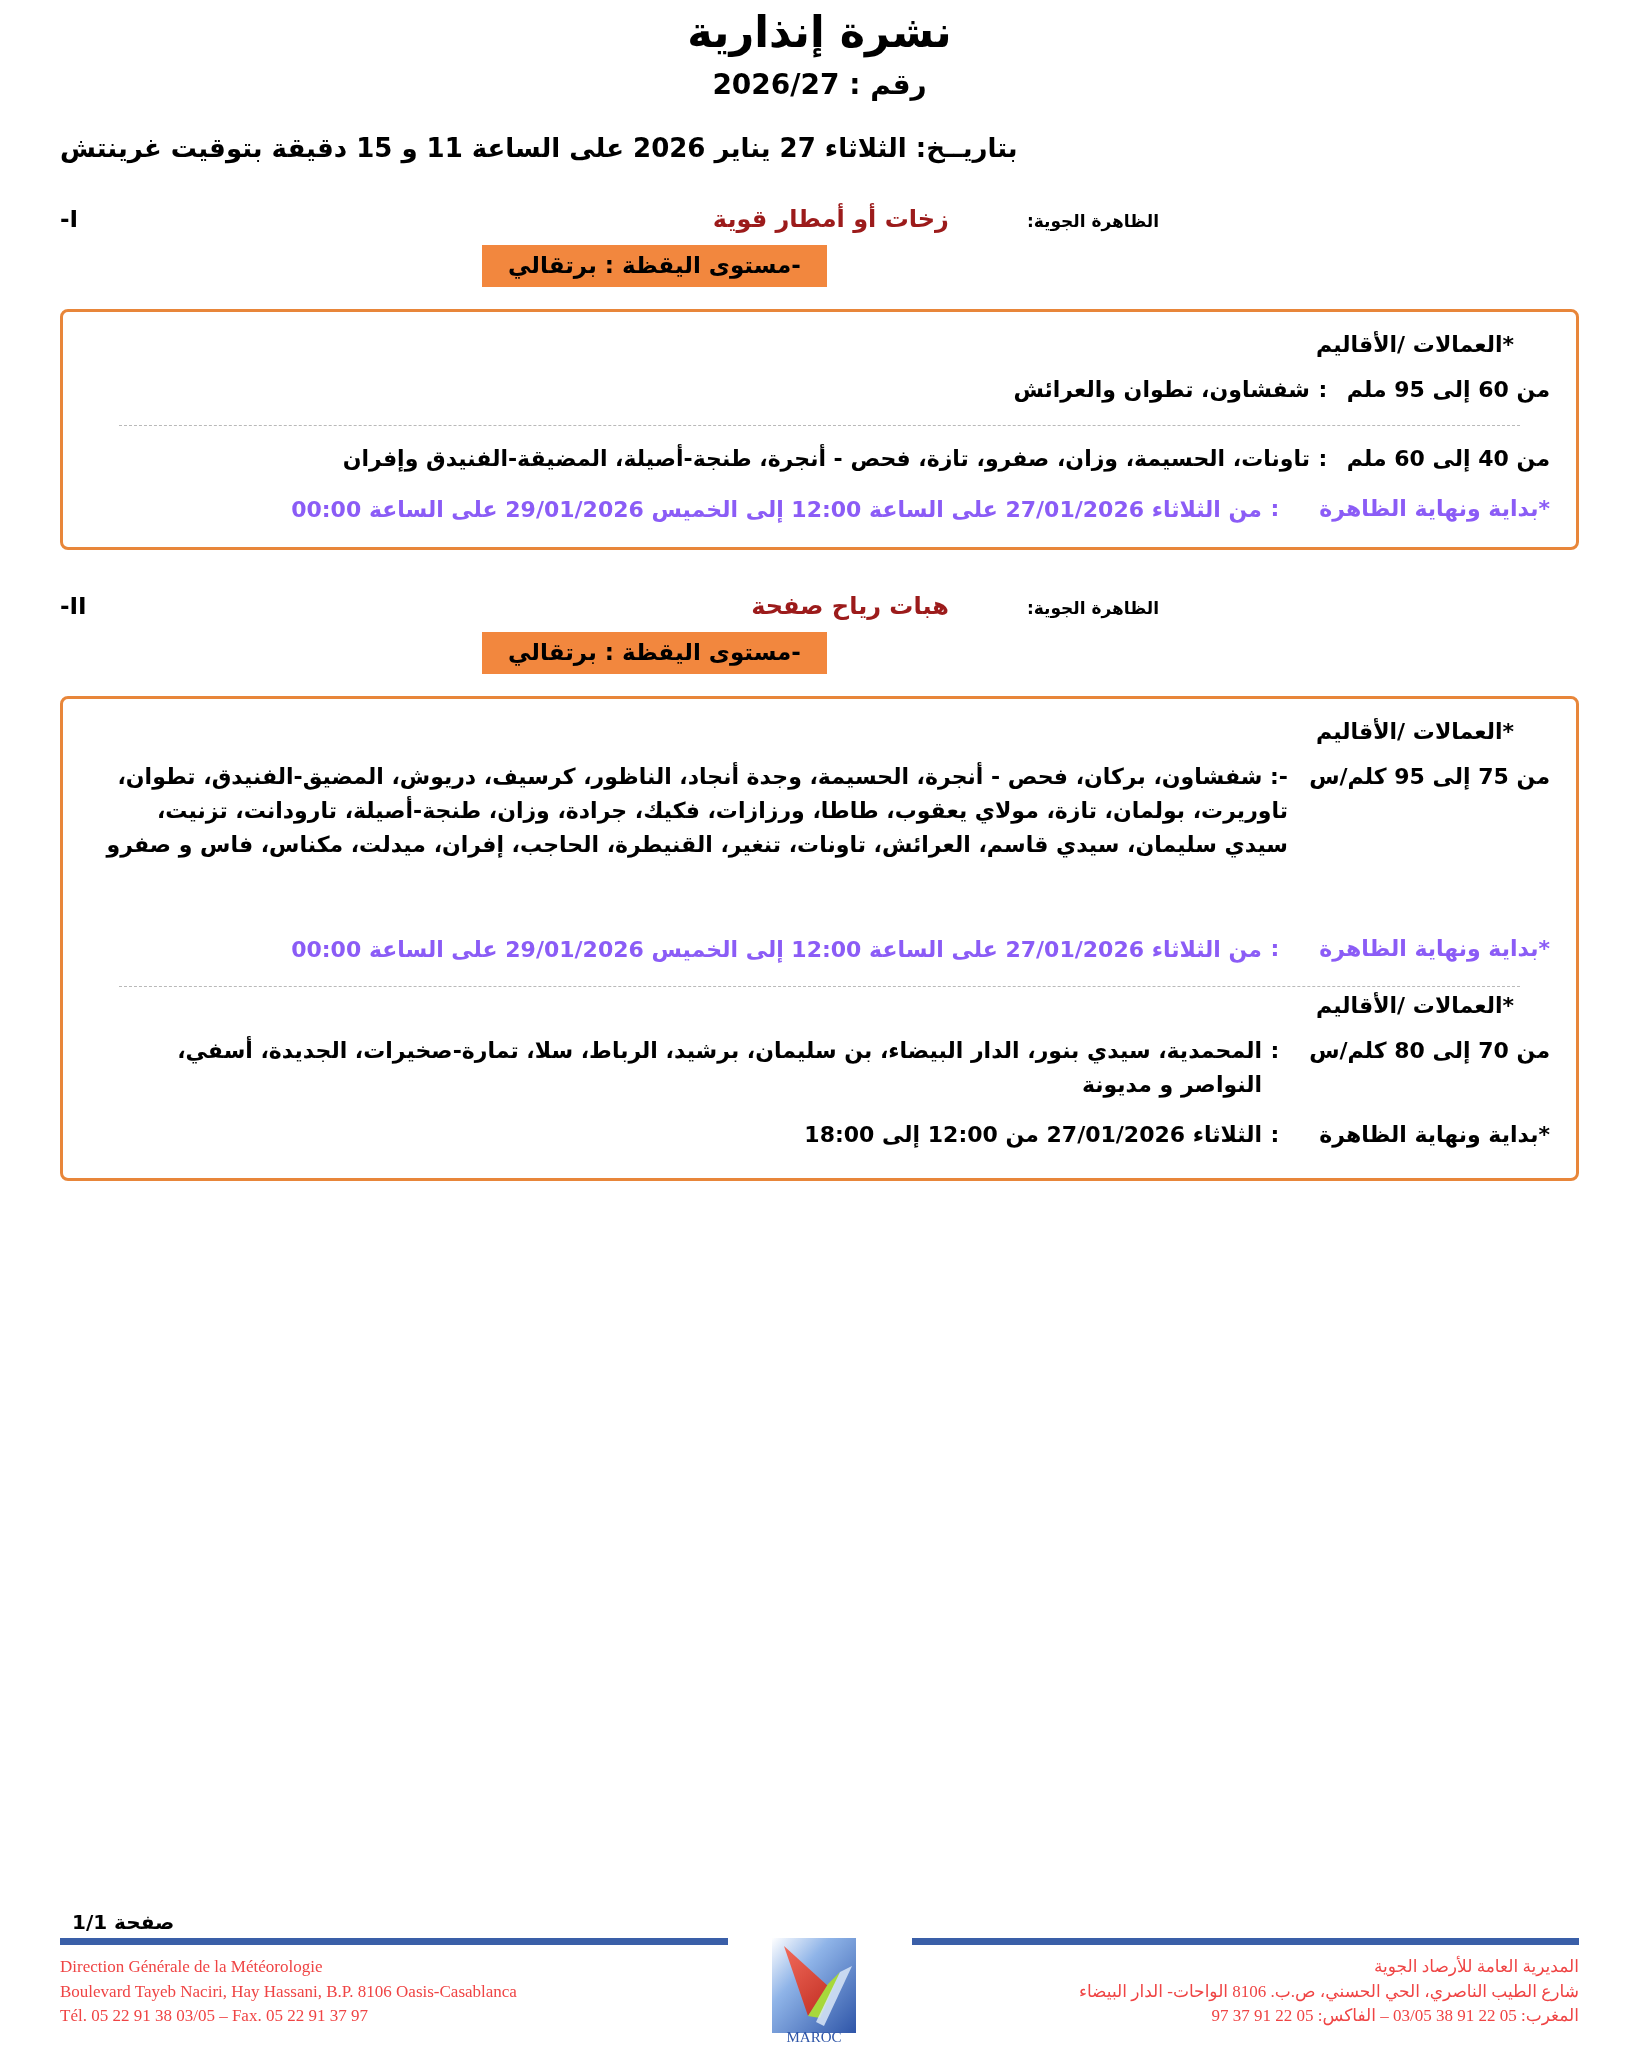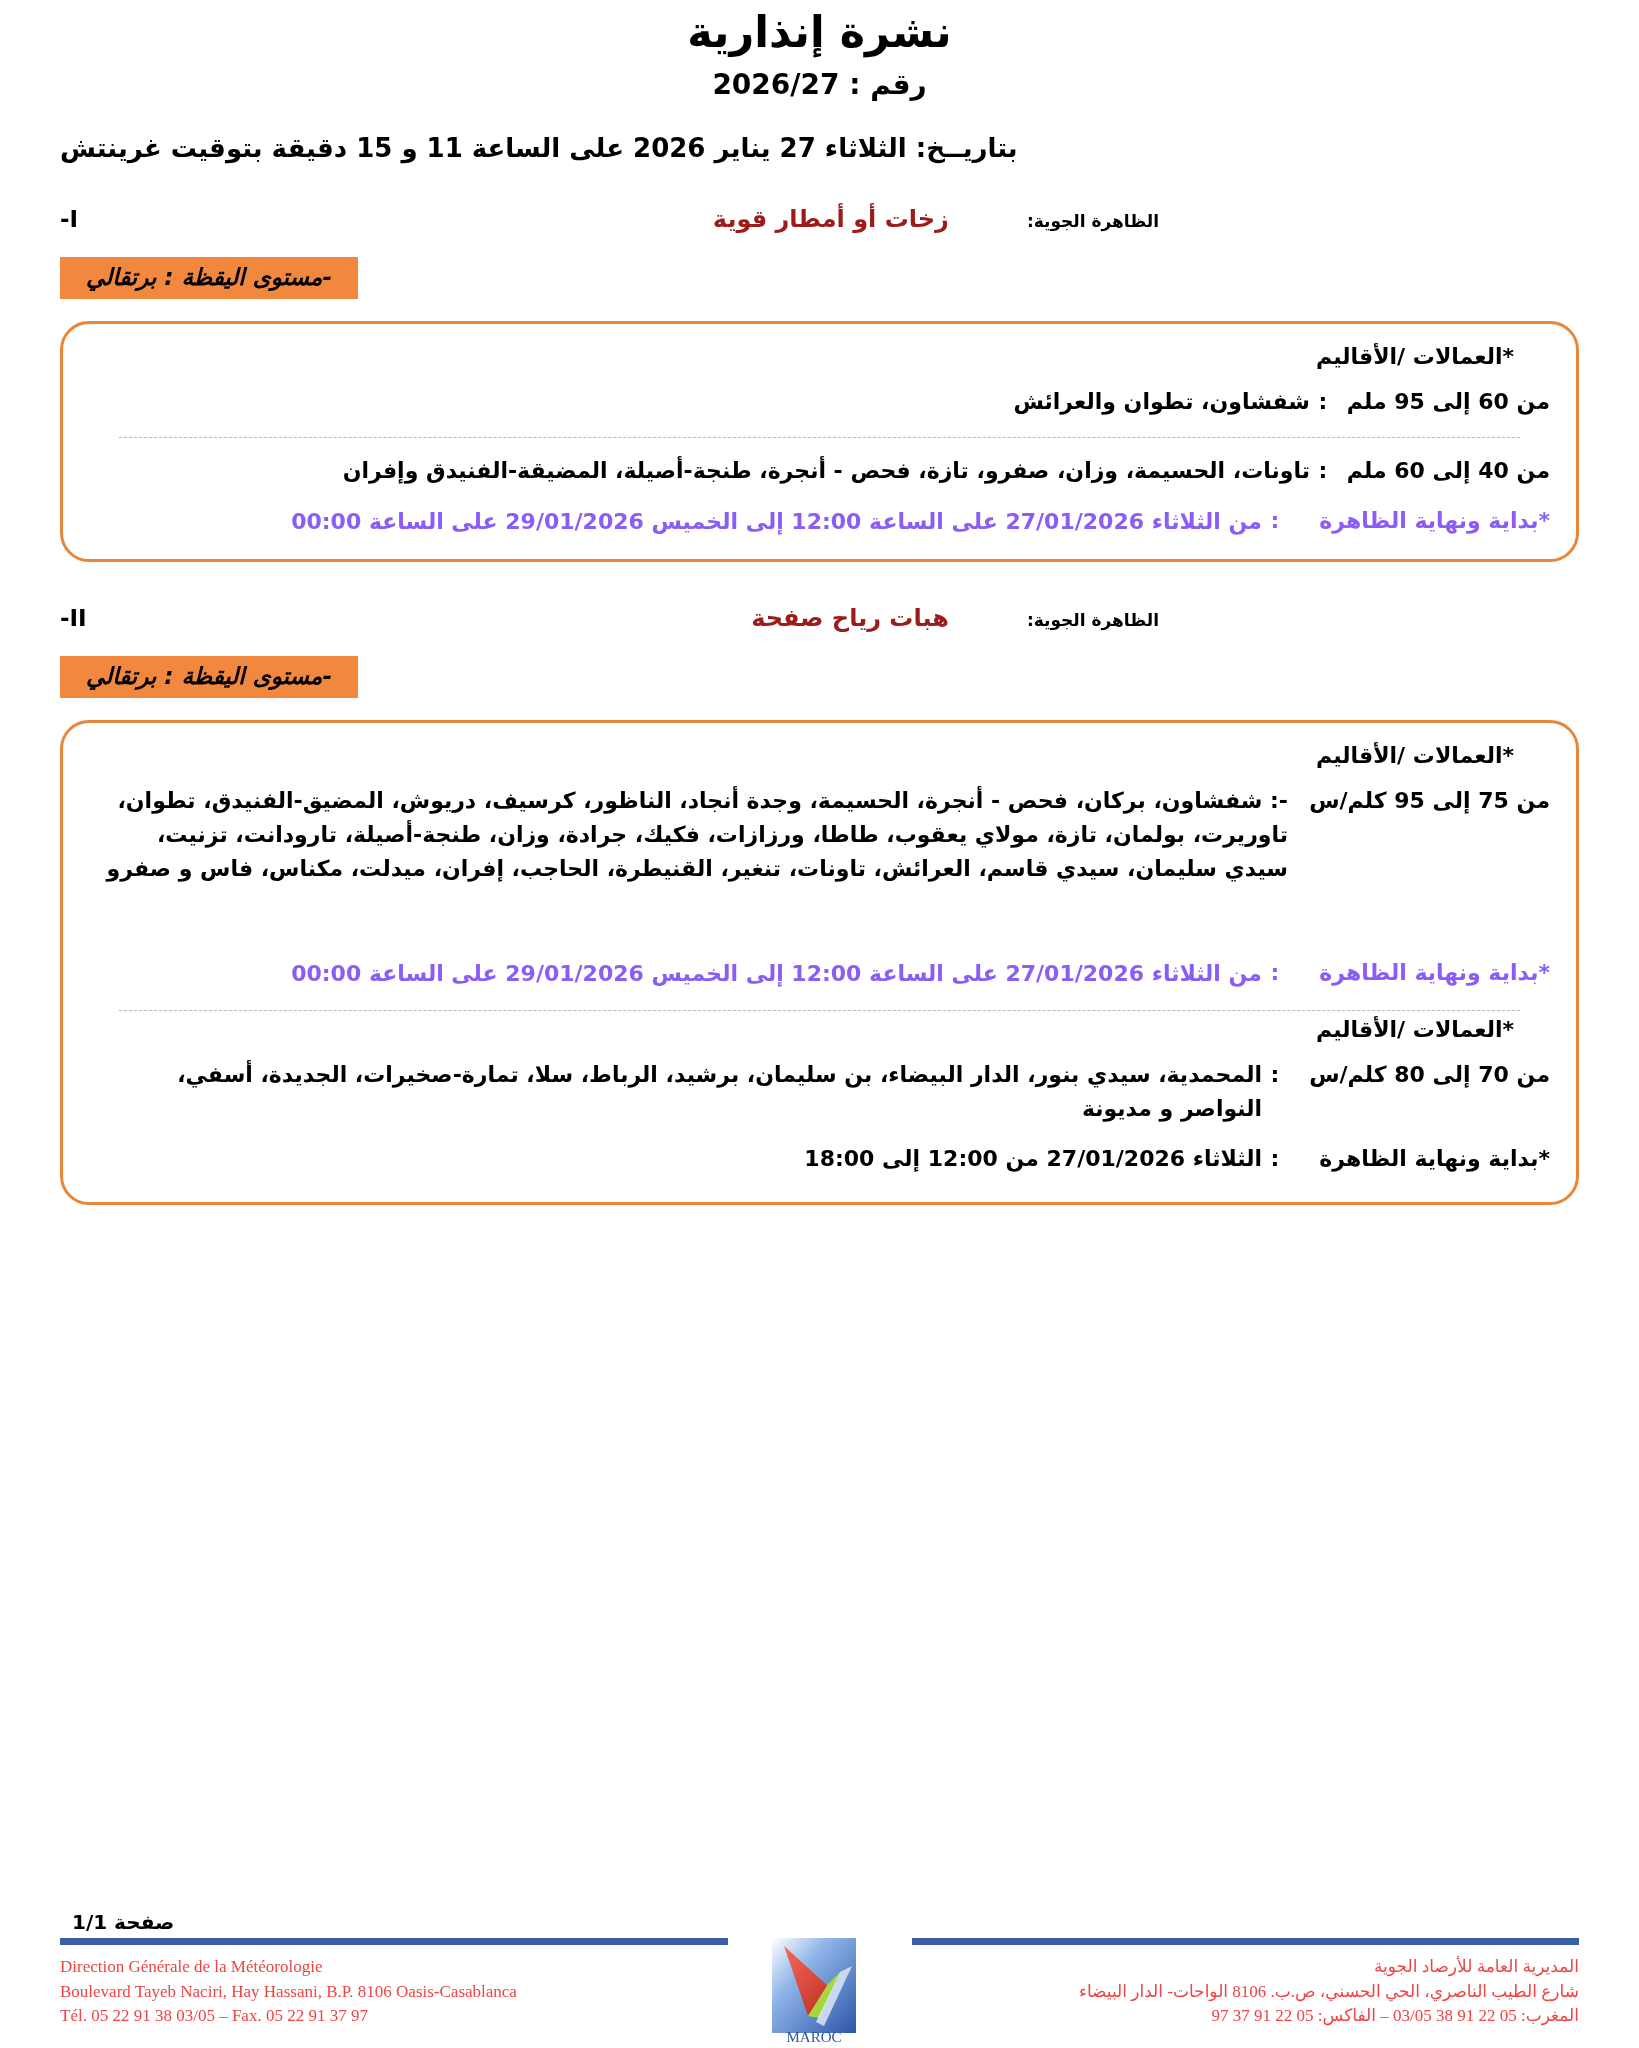--- a/index.html
+++ b/index.html
@@ -82,39 +82,38 @@
     color: #9C1B1B;
     font-size: 24px;
     font-weight: bold;
     order: 2;
     margin-right: 78px;
   }
 
   
   .vigilance-row {
     display: flex;
-    justify-content: flex-end;
-    margin-top: 24px;
+    justify-content: center;
+    margin-top: 12px;
     padding-right: 330px;
-    font-style: italic;
   }
   .vigilance {
     background: #F2873E;
     color: #000;
     font-size: 23px;
     font-weight: bold;
     padding: 7px 26px 9px 26px;
     display: inline-block;
     white-space: nowrap;
   }
 
   
   .box {
     border: 3px solid #E8863A;
-    border-radius: 29px;
+    border-radius: 8px;
     margin-top: 22px;
     padding: 14px 26px 20px 26px;
     box-sizing: border-box;
   }
   .box.tall { padding-bottom: 26px; }
 
   .prov-title {
     font-size: 22px;
     font-weight: bold;
     text-align: right;

